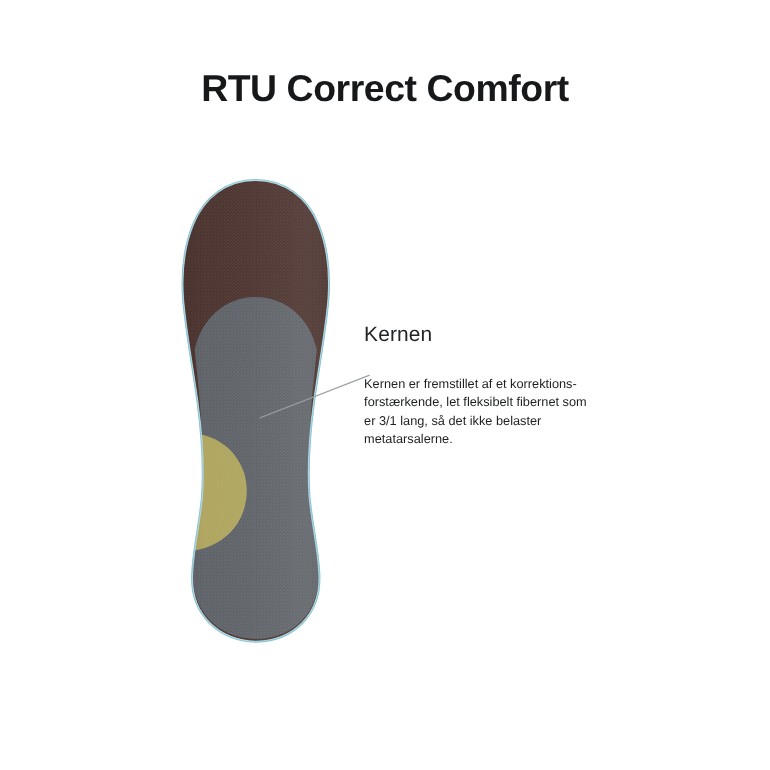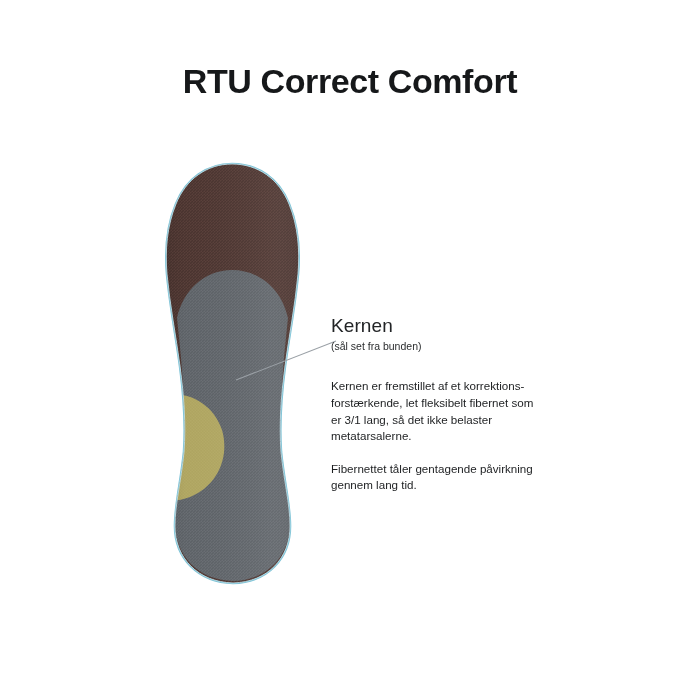--- a/index.html
+++ b/index.html
@@ -51,21 +51,20 @@
     height: 424px;
   }
 
   
   .callout {
     position: absolute;
     left: 331px;
     top: 294px;
     width: 212px;
     color: #1f2123;
-    margin-top: 21px;
   }
   .callout-heading {
     font-family: "Liberation Sans", sans-serif;
     font-size: 19px;
     font-weight: normal;
     color: #222426;
     line-height: 1.15;
     margin: 0;
     letter-spacing: 0.1px;
   }
@@ -185,18 +184,16 @@
       <use href="#insoleOutline" fill="none" stroke="#bfe2ec" stroke-width="1" opacity="0.85"></use>
     </svg>
   </div>
 
   <svg class="leader-line" viewBox="0 0 110 60" xmlns="http://www.w3.org/2000/svg">
     <line x1="6" y1="50" x2="106" y2="11" stroke="#9aa0a6" stroke-width="1.1"></line>
   </svg>
 
   <div class="callout">
     <div class="callout-heading">Kernen</div>
-    <div class="callout-subheading">(sål set fra bunden)</div>
     <p class="callout-body callout-para-1">Kernen er fremstillet af et korrektions-forstærkende, let fleksibelt fibernet som er 3/1 lang, så det ikke belaster metatarsalerne.</p>
-    <p class="callout-body callout-para-2">Fibernettet tåler gentagende påvirkning gennem lang tid.</p>
   </div>
 
 </div>
 
 </body></html>

